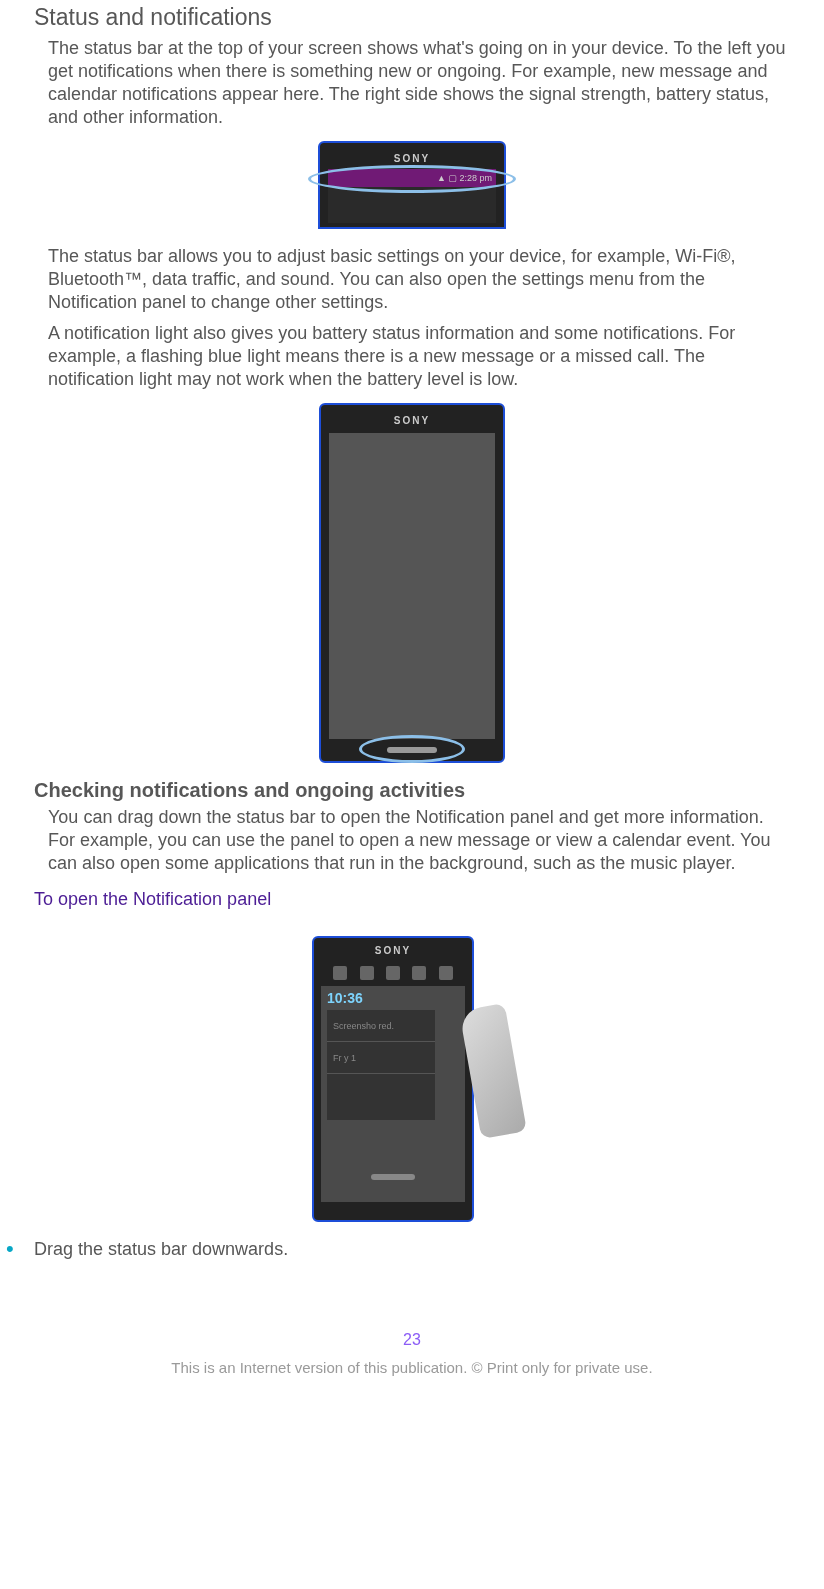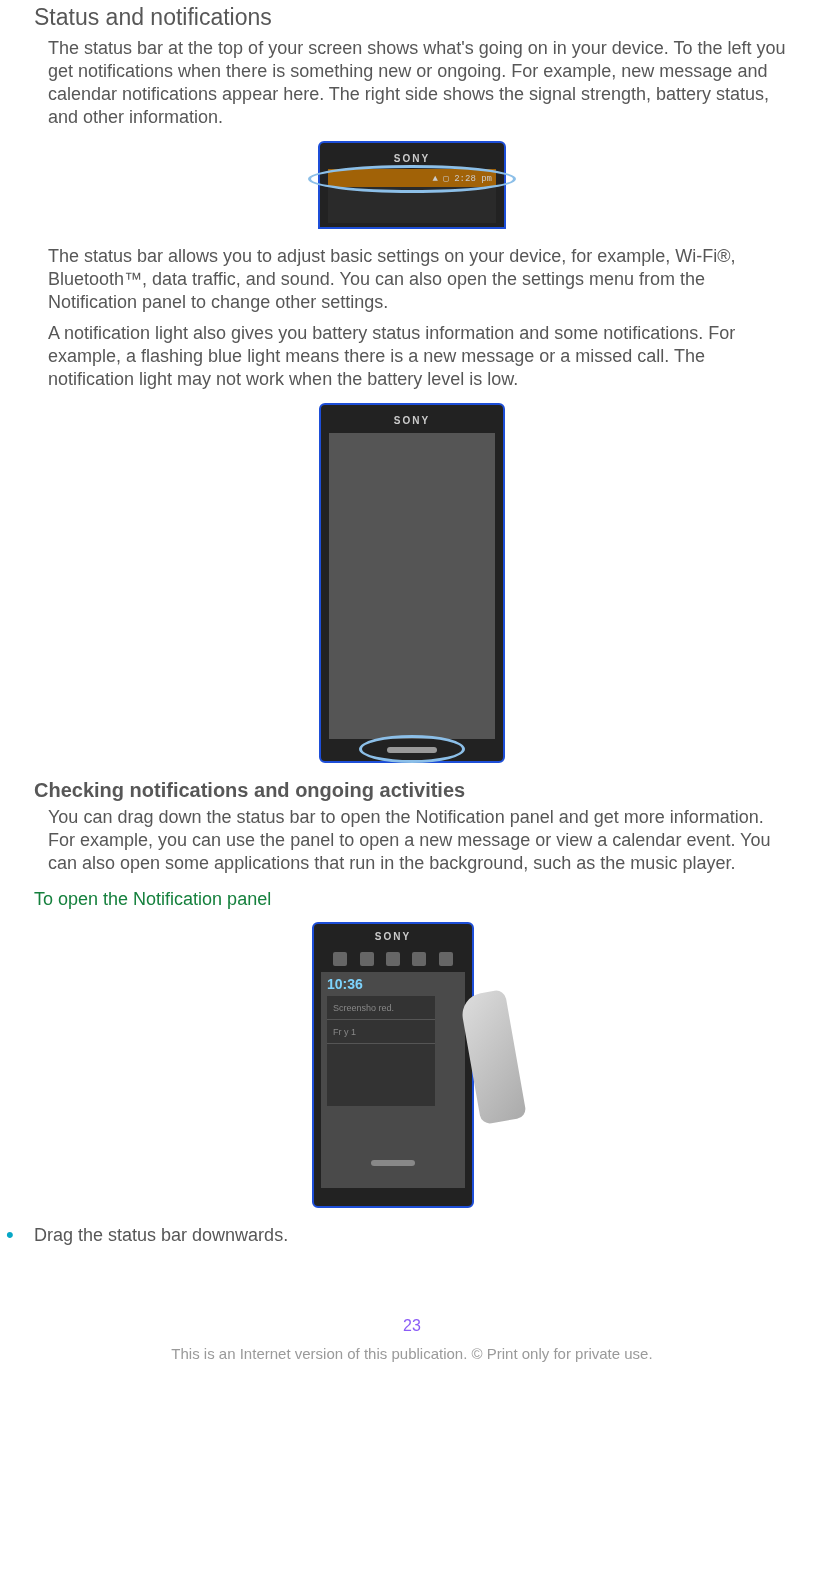--- a/index.html
+++ b/index.html
@@ -1,38 +1,38 @@
 <!DOCTYPE html>
 <html><head>
 <meta charset="utf-8">
 <style>
   * { box-sizing: border-box; margin: 0; padding: 0; }
   html, body { width: 824px; background: #fff; font-family: Arial, Helvetica, sans-serif; color: #575757; }
   .page { width: 824px; padding: 0 34px 30px 34px; position: relative; }
   h2.section { font-size: 23px; font-weight: 400; color: #575757; margin-top: 4px; margin-bottom: 6px; }
   h3.sub { font-size: 20px; font-weight: 700; color: #575757; margin-top: 10px; margin-bottom: 4px; }
-  h4.task { font-size: 18px; font-weight: 400; color: #15803d; margin-top: 14px; margin-bottom: 12px; }
+  h4.task { font-size: 18px; font-weight: 400; color: #4c1d95; margin-top: 14px; margin-bottom: 26px; }
   p.body { font-size: 18px; line-height: 1.28; color: #575757; margin-bottom: 8px; margin-left: 14px; }
   .fig { display:flex; justify-content:center; margin: 12px 0 16px 0; }
   .phone-frame { background:#222; border:2px solid #1d4ed8; border-radius:6px; position:relative; }
   .phone-inner-screen { background:#444; position:absolute; }
   .sony-badge { position:absolute; left:50%; transform:translateX(-50%); color:#ccc; font-size:10px; letter-spacing:2px; font-weight:bold; }
   .ellipse-hl { position:absolute; border:3px solid #8cbfe8; border-radius:50%; }
-  .statusbar-thin { position:absolute; background:#a16207; color:#ccc; font-size:9px; display:flex; justify-content:flex-end; align-items:center; padding:0 4px;font-family:Liberation Mono, monospace; }
+  .statusbar-thin { position:absolute; background:#701a75; color:#ccc; font-size:9px; display:flex; justify-content:flex-end; align-items:center; padding:0 4px; }
   .bullet-row { display:flex; align-items:flex-start; margin-top: 10px; margin-left: -28px; }
   .bullet-dot { color:#07a7c6; font-size:22px; line-height:1; width:28px; text-align:left; }
   .bullet-text { font-size:18px; color:#575757; line-height:1.28; }
   .page-num { text-align:center; color:#8b5cf6; font-size:16px; margin-top: 70px; }
   .footer-note { text-align:center; color:#9a9a9a; font-size:15px; margin-top: 10px; }
   
   .np-top { position:absolute; top:0; left:0; right:0; height:26px; background:#222; display:flex; justify-content:space-around; align-items:center; padding:0 6px; }
   .np-icon { width:14px; height:14px; background:#666; border-radius:2px; }
   .np-time { position:absolute; top:30px; left:6px; color:#7dd3fc; font-size:14px; font-weight:bold; }
   .np-panel { position:absolute; top:50px; left:6px; right:30px; height:110px; background:#333; }
-  .np-row { height:24px; border-bottom:1px solid #555; color:#888; font-size:9px; display:flex; align-items:center; padding-left:6px; }
+  .np-row { height:32px; border-bottom:1px solid #555; color:#888; font-size:9px; display:flex; align-items:center; padding-left:6px; }
   .np-handle { position:absolute; bottom:22px; left:50%; transform:translateX(-50%); width:44px; height:6px; border-radius:3px; background:#888; }
   .thumb { position:absolute; right:-4px; top:70px; width:46px; height:130px; background:linear-gradient(135deg,#ddd 0%,#aaa 100%); border-radius:22px 10px 10px 10px; transform:rotate(-10deg); }
 </style>
 </head>
 <body>
 
 <div class="page">
 
   <h2 class="section">Status and notifications</h2>
 

